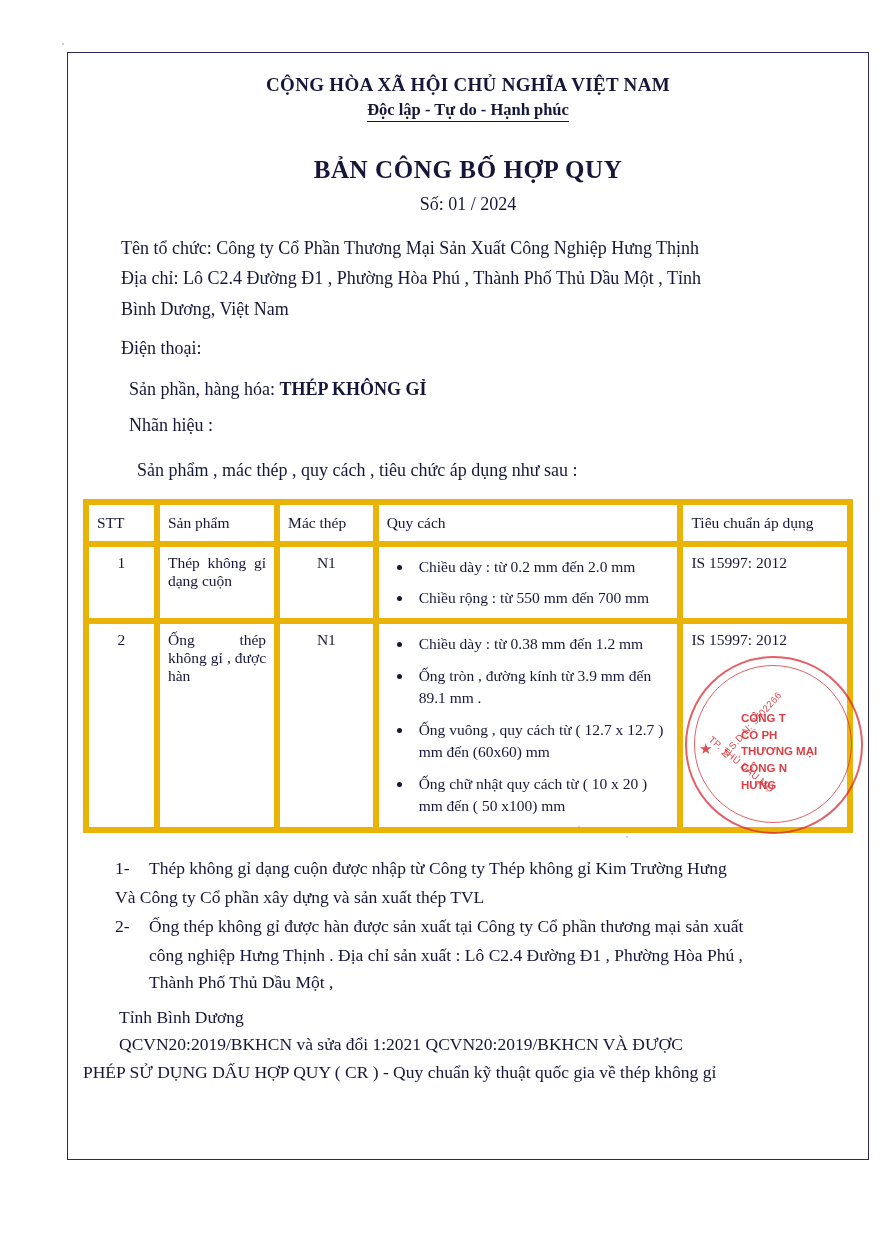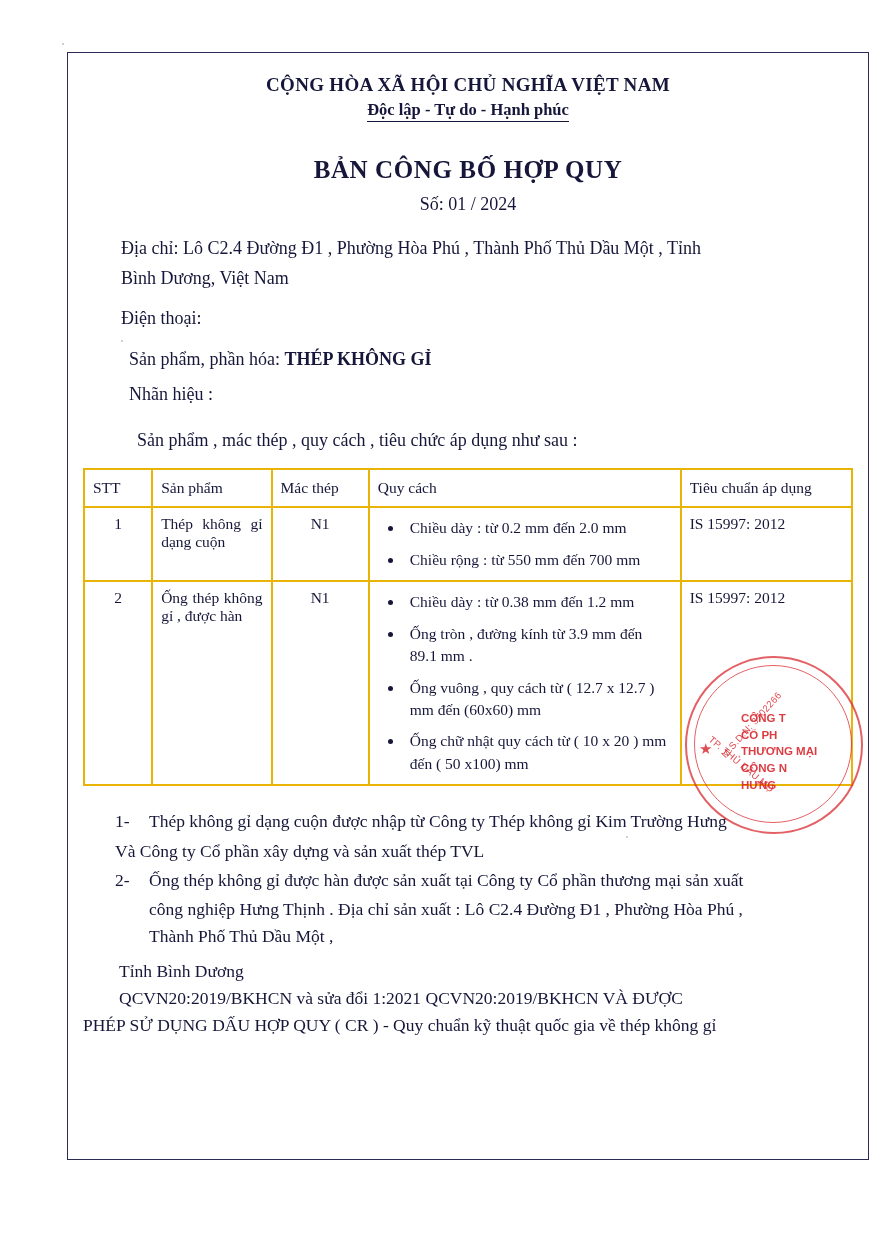--- a/index.html
+++ b/index.html
@@ -83,21 +83,21 @@
   .bold { font-weight: bold; }
 
   table.spec {
     margin-top: 14px;
     border-collapse: collapse;
     width: 770px;
     font-size: 15.5px;
     color: #16163a;
   }
   table.spec th, table.spec td {
-    border: 2px solid #eab308;
+    border: 6px solid #eab308;
     vertical-align: top;
     padding: 7px 8px;
   }
   table.spec th {
     font-weight: normal;
     text-align: left;
     padding: 9px 8px;
   }
   .col-stt { width: 54px; text-align: center; }
   .col-prod { width: 112px; }
@@ -230,25 +230,26 @@
 
     <div class="center national-title">CỘNG HÒA XÃ HỘI CHỦ NGHĨA VIỆT NAM</div>
     <div class="center motto-wrap">
       <span class="motto">Độc lập - Tự do - Hạnh phúc</span>
     </div>
 
     <div class="center doc-title">BẢN CÔNG BỐ HỢP QUY</div>
     <div class="center doc-number">Số: 01 / 2024</div>
 
     <div class="body-block">
+      <div class="para indent-1">Tên tổ chức: Công ty Cổ Phần Thương Mại Sản Xuất Công Nghiệp Hưng Thịnh</div>
       <div class="para indent-1">Địa chỉ: Lô C2.4 Đường Đ1 , Phường Hòa Phú , Thành Phố Thủ Dầu Một , Tỉnh</div>
       <div class="para indent-1">Bình Dương, Việt Nam</div>
       <div class="para indent-1" style="margin-top:12px;">Điện thoại:</div>
       <div class="para indent-2" style="margin-top:14px;">
-        <span>Sản phẩm, phần hóa: </span><span class="bold">THÉP KHÔNG GỈ</span>
+        <span>Sản phần, hàng hóa: </span><span class="bold">THÉP KHÔNG GỈ</span>
       </div>
       <div class="para indent-2" style="margin-top:8px;">Nhãn hiệu :</div>
       <div class="para indent-3" style="margin-top:18px;">Sản phẩm , mác thép , quy cách , tiêu chức áp dụng như sau :</div>
     </div>
 
     <table class="spec">
       <thead>
         <tr>
           <th class="col-stt c">STT</th>
           <th class="col-prod">Sản phẩm</th>

